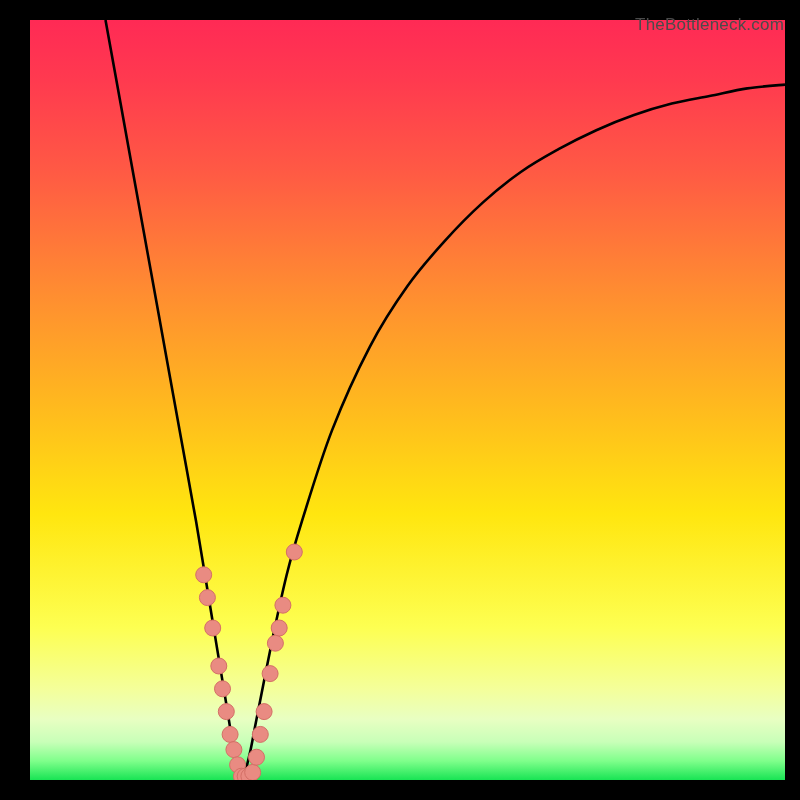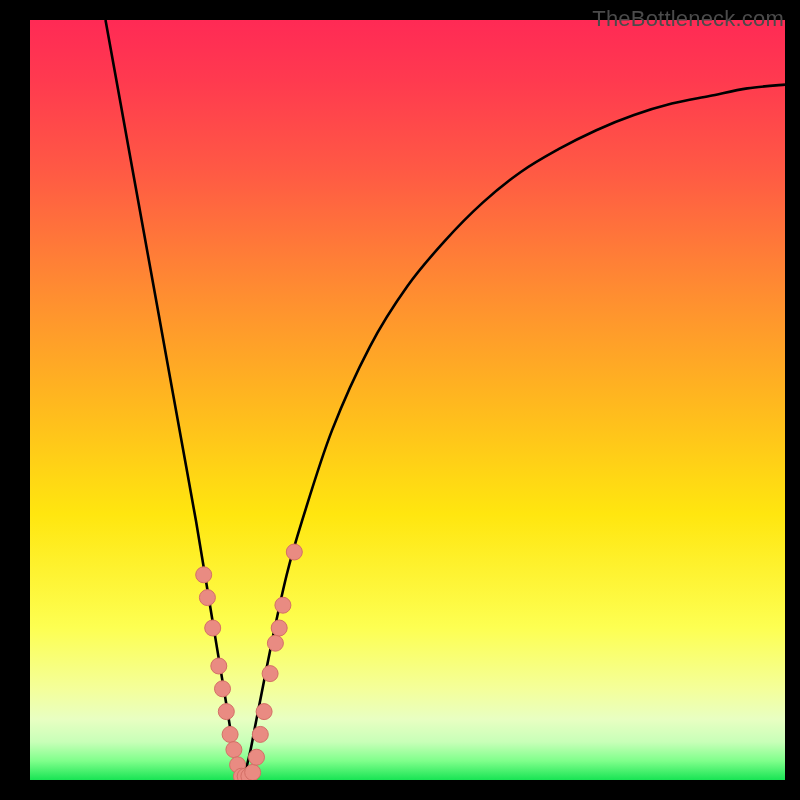--- a/index.html
+++ b/index.html
@@ -40,24 +40,24 @@
       #fdff52 80%,
       #f4ff9a 88%,
       #e8ffc2 92%,
       #c8ffb8 95%,
       #7fff8b 97.5%,
       #18e454 100%
     );
   }
   .watermark {
     position: absolute;
-    top: 6px;
+    top: 15px;
     right: 16px;
     color: #4b4b4b;
-    font-size: 22px;
+    font-size: 17px;
     font-weight: 500;
     letter-spacing: 0.2px;
   }
   svg.curve {
     position: absolute;
     left: 0; top: 0;
     width: 100%; height: 100%;
   }
 </style>
 </head>

